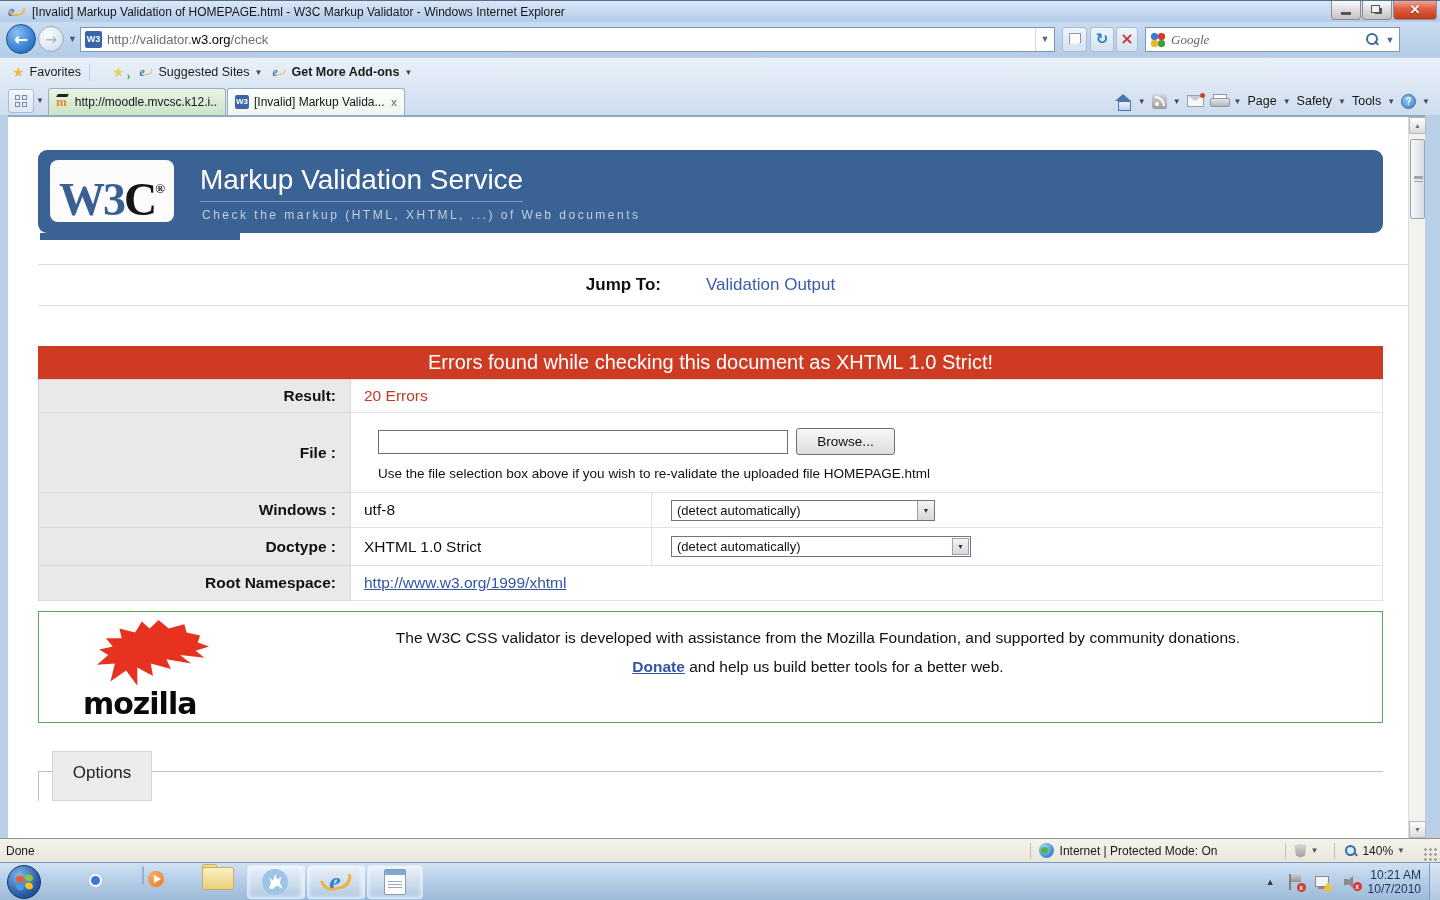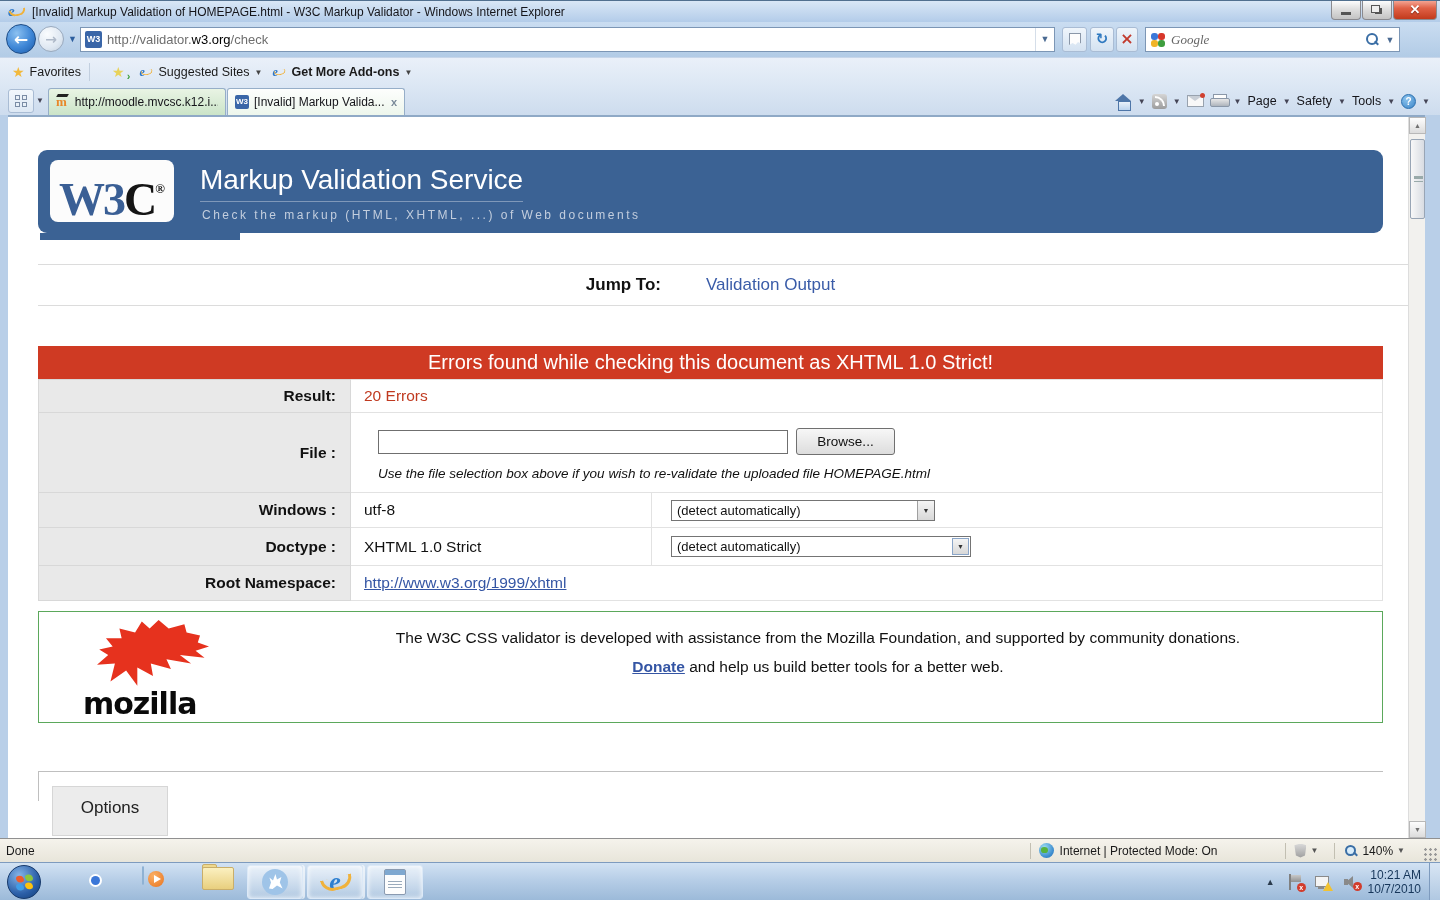--- a/index.html
+++ b/index.html
@@ -155,21 +155,21 @@
   .row-file td { height:80px; }
   .row-enc td, .row-enc th { height:35px; }
   .row-doc td, .row-doc th { height:38px; }
   .row-rootel td { height:33px; }
   .row-rootns td { height:35px; }
   .file-inner { padding:10px 0 6px 14px; }
   .file-line { display:flex; align-items:center; gap:8px; }
   .file-input { width:410px; height:24px; border:1px solid #6F6F6F; background:#FFF; }
   .browse-btn { width:99px; height:27px; border:1px solid #707070; border-radius:3px;
     background:linear-gradient(#F7F7F7,#DDDDDD); font-size:13.5px; text-align:center; line-height:25px; }
-  .file-note { margin-top:11px; font-style:italic; font-size:13.5px; }
+  .file-note { margin-top:11px; font-size:13.5px; }
   .sel-cell { width:731px; }
   .selectbox { display:flex; align-items:center; height:21px; border:1px solid #747474;
     background:#FFF; font-size:13px; padding-left:5px; margin-left:6px; }
   .sel-enc { width:264px; } .sel-doc { width:300px; }
   .sel-text { flex:1; white-space:nowrap; overflow:hidden; }
   .sel-arrow { width:17px; align-self:stretch; background:linear-gradient(#F4F4F4,#D8D8D8);
     border-left:1px solid #A0A0A0; font-size:7px; color:#333; text-align:center; line-height:19px; }
   .sel-doc .sel-arrow { border:1px solid #8AA5C8; margin:1px; line-height:16px; }
   a.plain-link { color:#3455A4; text-decoration:underline; }
 
@@ -178,22 +178,22 @@
     clip-path:polygon(55% 0%,64% 12%,78% 6%,80% 18%,92% 22%,90% 32%,100% 38%,88% 44%,96% 54%,74% 50%,84% 62%,62% 56%,66% 70%,48% 62%,50% 80%,36% 68%,36% 94%,26% 72%,12% 88%,16% 62%,0% 64%,10% 50%,2% 42%,14% 38%,8% 26%,22% 26%,20% 12%,34% 18%,40% 2%,47% 12%); }
   .moz-brand { position:absolute; left:44px; top:76px; font:bold 30px/32px "DejaVu Sans",sans-serif;
     letter-spacing:-1px; color:#0A0A0A; }
   .moz-text { margin-left:215px; text-align:center; padding-top:17px; font-size:15.5px; color:#111; }
   .moz-text .l2 { margin-top:11px; }
   .donate { color:#3455A4; font-weight:bold; text-decoration:underline; }
 
   .options-wrap { margin-top:28px; position:relative; height:50px; }
   .fs-top { position:absolute; left:0; right:0; top:20px; border-top:1px solid #BFBFBF; }
   .fs-left { position:absolute; left:0; top:20px; width:1px; height:30px; background:#BFBFBF; }
-  .options-legend { position:absolute; left:14px; top:0; width:116px; height:50px; background:#ECECEC;
-    border:1px solid #D6D6D6; font-size:17px; color:#222; text-align:center; line-height:42px;margin-top:35px; }
+  .options-legend { position:absolute; left:14px; top:0; width:100px; height:50px; background:#ECECEC;
+    border:1px solid #D6D6D6; font-size:17px; color:#222; text-align:center; line-height:42px; }
 
   
   .vscroll { position:absolute; right:0; top:0; width:17px; height:100%; background:#F2F1EE; border-left:1px solid #DDD; }
   .sb-btn { position:absolute; left:0; width:17px; height:17px; background:linear-gradient(#FDFDFD,#DCDCDC);
     border:1px solid #B8B8B8; color:#707070; font-size:7px; text-align:center; line-height:15px; }
   .sb-up { top:0; } .sb-down { bottom:0; }
   .sb-thumb { position:absolute; left:1px; top:22px; width:15px; height:80px; border:1px solid #98A5B5;
     border-radius:2px; background:linear-gradient(90deg,#F8F8F8,#D8DCE2); }
   .sb-grip { position:absolute; left:3px; top:36px; width:9px; height:6px;
     border-top:1px solid #9AA; border-bottom:1px solid #9AA; box-shadow:0 3px 0 -1px #9AA inset; }

